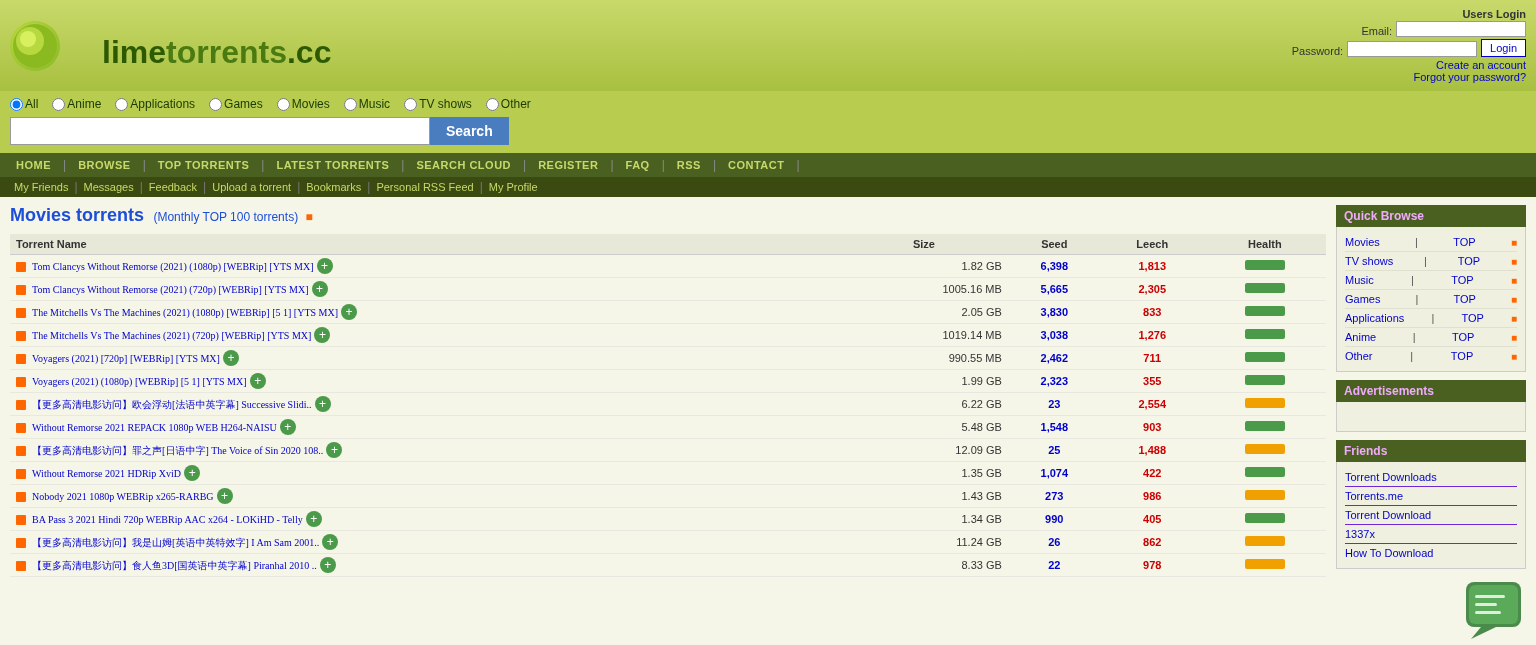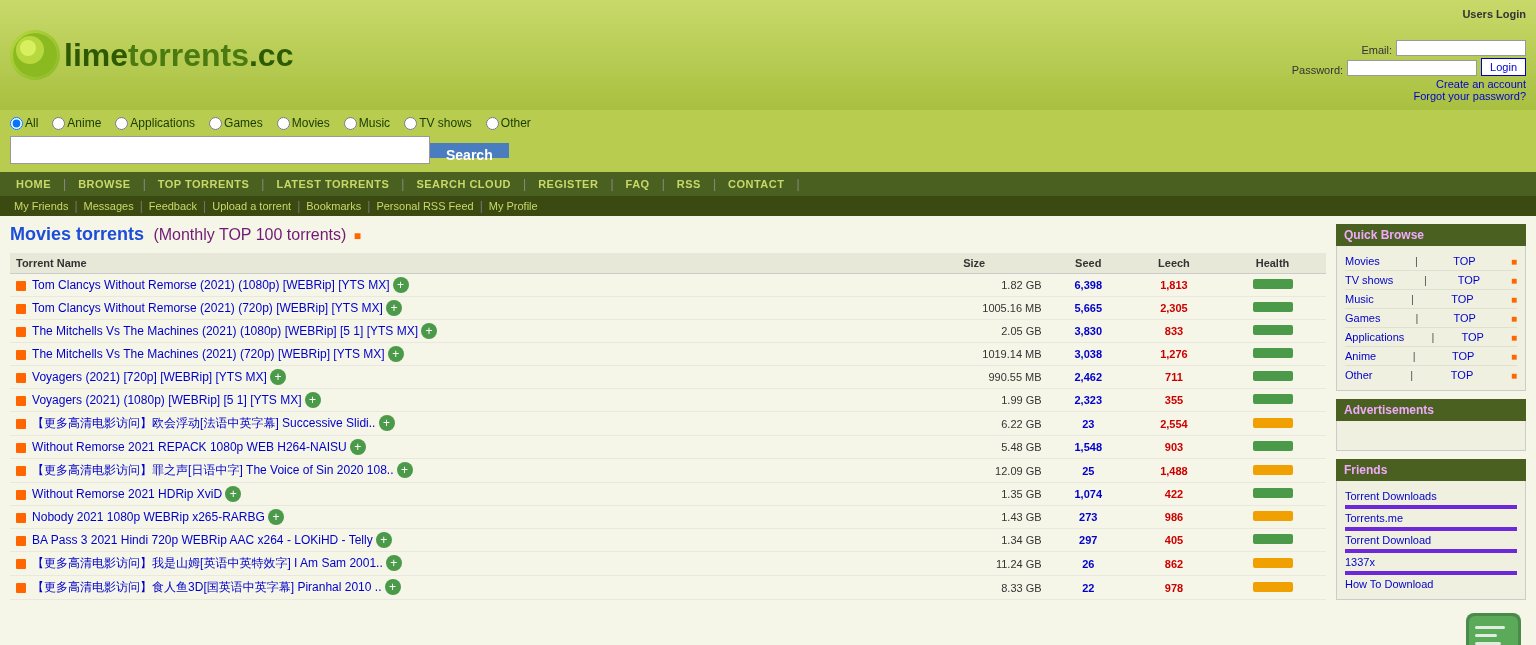--- a/index.html
+++ b/index.html
@@ -1,42 +1,42 @@
 <!DOCTYPE html>
 <html><head>
   <meta charset="utf-8">
   <style>
     * { margin: 0; padding: 0; box-sizing: border-box; }
     body { font-family: Arial, sans-serif; font-size: 12px; background: #c8d96a; color: #333; }
 
     
     #header { background: linear-gradient(180deg, #c8d96a 0%, #a8c040 100%); padding: 8px 10px; display: flex; align-items: center; justify-content: space-between; }
-    #logo { display: flex; align-items: center; }
+    #logo { display: flex; align-items: flex-end; gap: 38px; }
     #logo-img { width: 50px; height: 50px; background: radial-gradient(circle at 40% 40%, #d4e84a, #7ab020); border-radius: 50%; display: inline-block; margin-right: 4px; position: relative; }
     #logo-text { font-size: 32px; color: #2d5a00; font-weight: bold; font-family: Arial, sans-serif; }
     #logo-text span.lime { color: #2d5a00; }
     #logo-text span.torrents { color: #1a3a00; }
     #logo-text span.cc { color: #2d5a00; }
 
     #users-login { text-align: right; font-size: 11px; color: #333; }
-    #users-login-title { font-weight: bold; color: #333; margin-bottom: 20px; }
+    #users-login-title { font-weight: bold; color: #333; margin-bottom: 1px; }
     .login-row { display: flex; align-items: flex-end; gap: 4px; margin-bottom: 2px; justify-content: flex-end; }
     .login-label { color: #333; }
     .login-input { border: 1px solid #999; padding: 1px 3px; font-size: 11px; width: 130px; }
     #login-btn { background: #fff; border: 1px solid #0000cc; color: #0000cc; padding: 2px 8px; cursor: pointer; font-size: 11px; }
     #create-account, #forgot-password { color: #0000cc; text-decoration: none; font-size: 11px; }
     .login-links { text-align: right; font-size: 11px; }
 
     
     #search-bar { background: #b8cc50; padding: 6px 10px 8px; }
     .radio-group { display: flex; gap: 14px; margin-bottom: 6px; align-items: center; }
     .radio-group label { font-size: 12px; color: #1a3a00; display: flex; align-items: center; gap: 2px; cursor: pointer; }
     .search-row { display: flex; align-items: center; gap: 0; }
     #search-input { width: 420px; border: 1px solid #999; padding: 4px 6px; font-size: 14px; height: 28px; }
-    #search-btn { background: #4a7cc0; color: white; border: none; padding: 4px 16px; font-size: 14px; height: 15px; cursor: pointer; font-weight: bold; }
+    #search-btn { background: #4a7cc0; color: white; border: none; padding: 4px 16px; font-size: 14px; height: 28px; cursor: pointer; font-weight: bold; }
 
     
     #nav-bar { background: #4a6020; padding: 4px 10px; display: flex; align-items: center; gap: 4px; }
     .nav-link { color: #c8d96a; text-decoration: none; font-size: 11px; font-weight: bold; text-transform: uppercase; padding: 2px 6px; letter-spacing: 0.5px; }
     .nav-sep { color: #888; padding: 0 2px; }
 
     
     #sub-nav { background: #3a4a10; padding: 3px 10px; display: flex; gap: 0; align-items: center; }
     .sub-nav-link { color: #c8d96a; text-decoration: none; font-size: 11px; padding: 1px 4px; }
     .sub-nav-sep { color: #777; padding: 0 2px; }
@@ -50,38 +50,38 @@
     #page-title-row { margin-bottom: 8px; }
     #page-title { font-size: 18px; color: #1d4ed8; font-weight: bold; }
     #page-subtitle { font-size: 12px; color: #555; font-weight: normal; }
 
     
     #torrent-table { width: 100%; border-collapse: collapse; }
     #torrent-table th { background: #e8e8d8; padding: 4px 6px; text-align: left; font-size: 11px; font-weight: bold; color: #333; border-bottom: 1px solid #ccc; }
     #torrent-table th.center { text-align: center; }
     #torrent-table td { padding: 3px 6px; border-bottom: 1px solid #e8e8e0; font-size: 11px; vertical-align: middle; }
     .torrent-icon { display: inline-block; width: 10px; height: 10px; background: #f60; border-radius: 1px; margin-right: 3px; vertical-align: middle; }
-    .torrent-link { color: #0000cc; text-decoration: none; font-size: 12px; }
+    .torrent-link { color: #0000cc; text-decoration: none; font-size: 10px; font-family: Liberation Serif, serif; }
     .add-icon { display: inline-block; width: 16px; height: 16px; background: #4a9a4a; border-radius: 50%; color: white; text-align: center; line-height: 16px; font-size: 12px; cursor: pointer; }
     .size-cell { text-align: right; white-space: nowrap; }
     .seed-cell { text-align: center; color: #0000cc; font-weight: bold; }
     .leech-cell { text-align: center; color: #cc0000; font-weight: bold; }
     .health-cell { text-align: center; }
     .health-bar { display: inline-block; width: 40px; height: 10px; background: #4a9a4a; border-radius: 2px; }
     .health-bar.orange { background: #f0a000; }
 
     
     .sidebar-box { margin-bottom: 8px; }
     .sidebar-title { background: #4a6020; color: #f0abfc; padding: 4px 8px; font-size: 12px; font-weight: bold; }
     .sidebar-content { background: #f0f0e0; padding: 6px 8px; border: 1px solid #ccc; border-top: none; }
     .sidebar-item { display: flex; justify-content: space-between; align-items: center; padding: 3px 0; border-bottom: 1px solid #e0e0d0; font-size: 11px; }
     .sidebar-item:last-child { border-bottom: none; }
     .sidebar-link { color: #0000cc; text-decoration: none; }
     .sidebar-rss { color: #f60; font-size: 10px; }
-    .friends-item { padding: 3px 0; border-bottom: 4px solid #6d28d9; font-size: 11px; }
+    .friends-item { padding: 3px 0; border-bottom: 1px solid #6d28d9; font-size: 11px; }
     .friends-item:last-child { border-bottom: none; }
     .friends-link { color: #0000cc; text-decoration: none; }
 
     
     .chat-icon-area { text-align: right; margin-top: 8px; }
   </style>
 </head>
 <body>
 
 <div id="header">
@@ -167,21 +167,21 @@
   <span class="sub-nav-sep">|</span>
   <a href="#" class="sub-nav-link">Personal RSS Feed</a>
   <span class="sub-nav-sep">|</span>
   <a href="#" class="sub-nav-link">My Profile</a>
 </div>
 
 <div id="main">
   <div id="content">
     <div id="page-title-row">
       <span id="page-title">Movies torrents</span>
-      <span id="page-subtitle" style="font-size:16px;color:#701a75;font-weight:normal;margin-left:6px;">(Monthly TOP 100 torrents)</span>
+      <span id="page-subtitle" style="font-size:12px;color:#1d4ed8;font-weight:normal;margin-left:6px;">(Monthly TOP 100 torrents)</span>
       <span style="color:#f60;font-size:12px;margin-left:4px;">■</span>
     </div>
     <table id="torrent-table">
       <thead>
         <tr>
           <th>Torrent Name</th>
           <th class="center">Size</th>
           <th class="center">Seed</th>
           <th class="center">Leech</th>
           <th class="center">Health</th>
@@ -331,21 +331,21 @@
       <span class="health-bar orange"></span>
     </td>
   </tr>
           <tr>
     <td>
       <span class="torrent-icon"></span>
       <a href="#" class="torrent-link">BA Pass 3 2021 Hindi 720p WEBRip AAC x264 - LOKiHD - Telly</a>
       <span class="add-icon">+</span>
     </td>
     <td class="size-cell">1.34 GB</td>
-    <td class="seed-cell">297</td>
+    <td class="seed-cell">990</td>
     <td class="leech-cell">405</td>
     <td class="health-cell">
       <span class="health-bar"></span>
     </td>
   </tr>
           <tr>
     <td>
       <span class="torrent-icon"></span>
       <a href="#" class="torrent-link">【更多高清电影访问】我是山姆[英语中英特效字] I Am Sam 2001..</a>
       <span class="add-icon">+</span>

